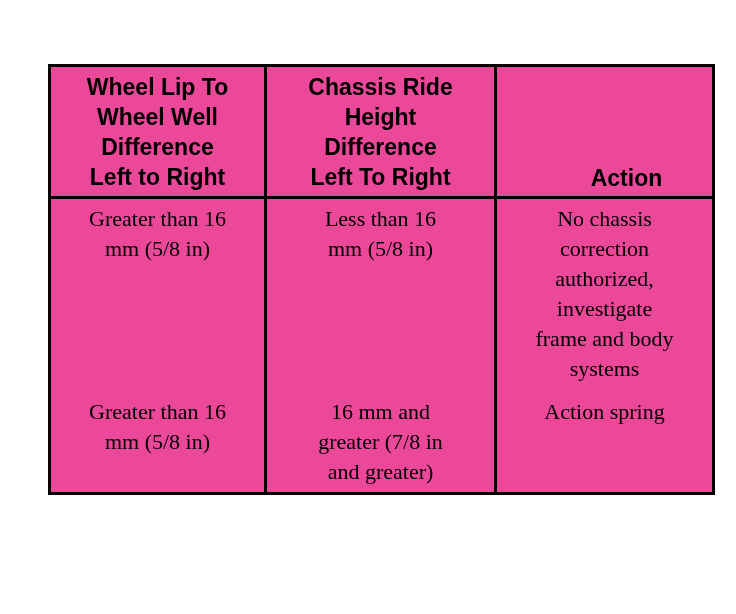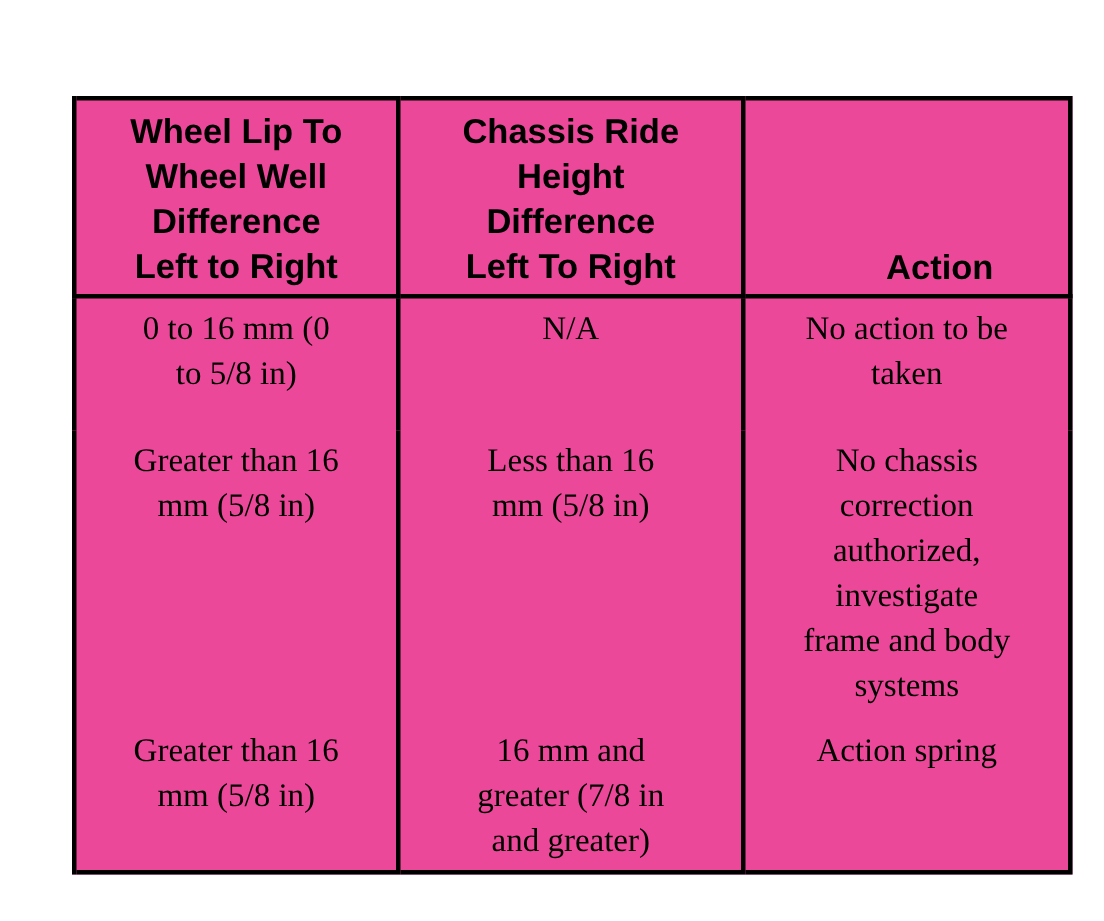--- a/index.html
+++ b/index.html
@@ -92,27 +92,20 @@
 Difference
 Left to Right</th>
         <th>Chassis Ride
 Height
 Difference
 Left To Right</th>
         <th class="action-header">Action</th>
       </tr>
     </thead>
     <tbody>
-      <tr class="row-1">
-        <td>0 to 16 mm (0
-to 5/8 in)</td>
-        <td>N/A</td>
-        <td>No action to be
-taken</td>
-      </tr>
       <tr class="row-2">
         <td>Greater than 16
 mm (5/8 in)</td>
         <td>Less than 16
 mm (5/8 in)</td>
         <td>No chassis
 correction
 authorized,
 investigate
 frame and body

